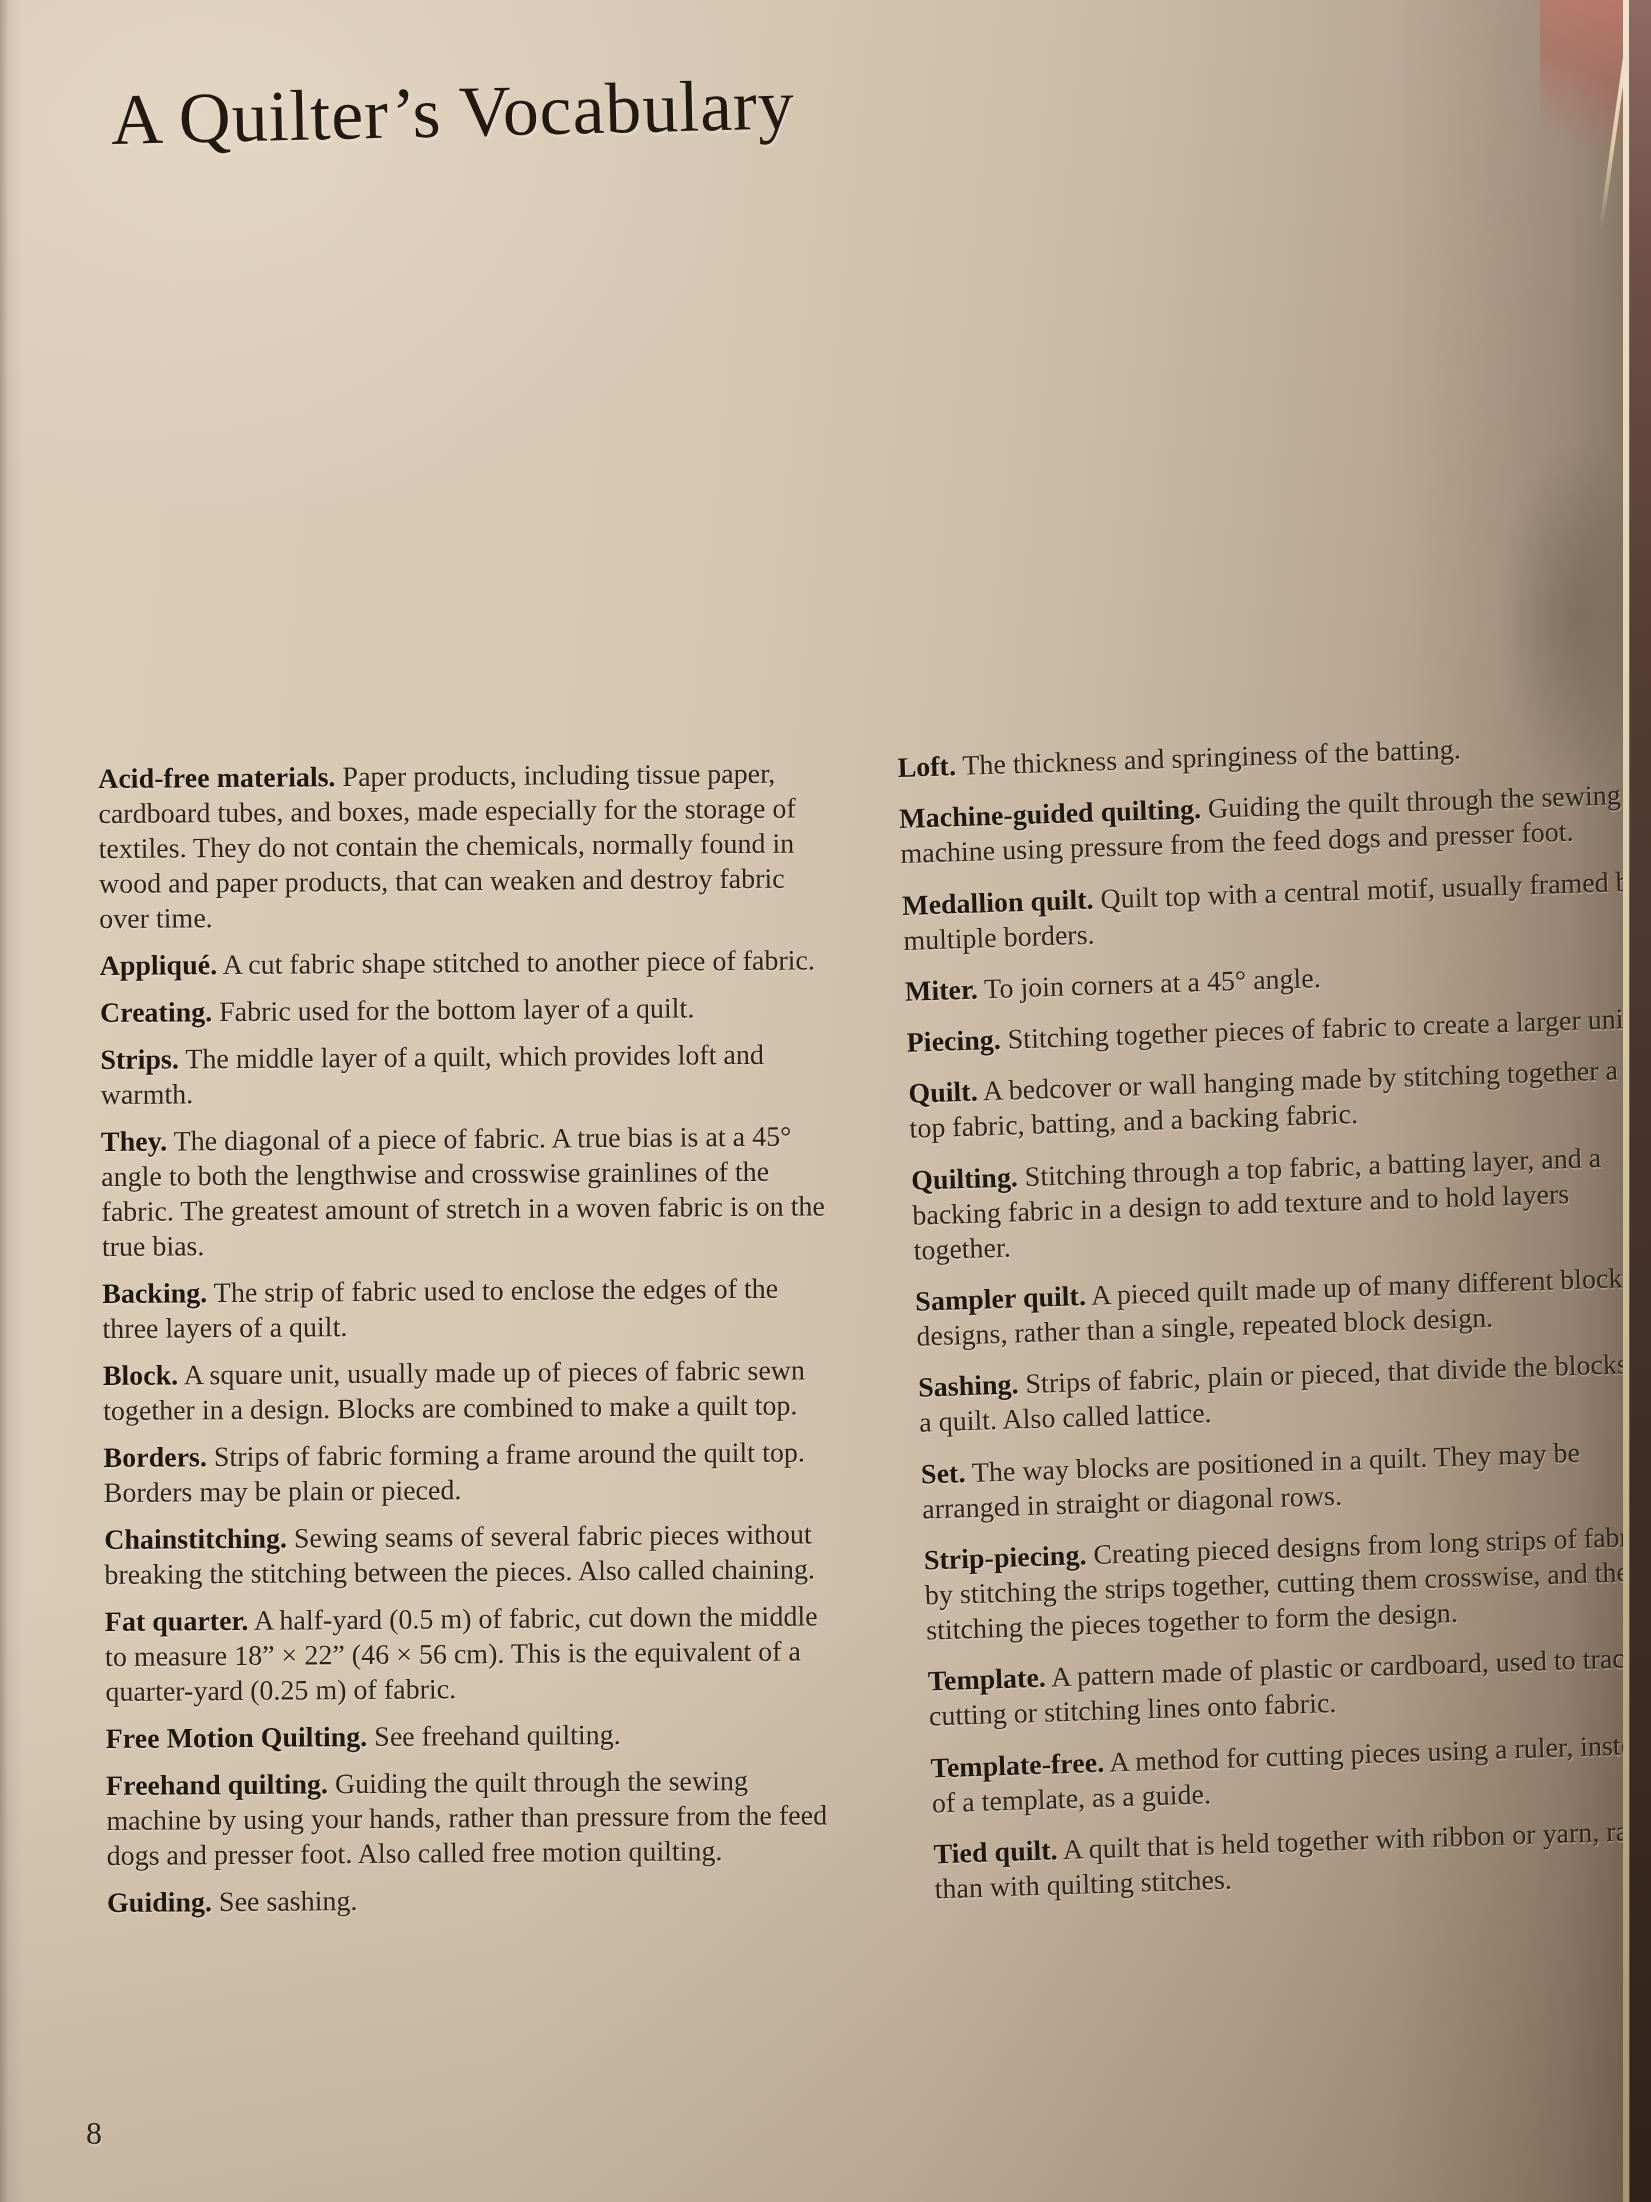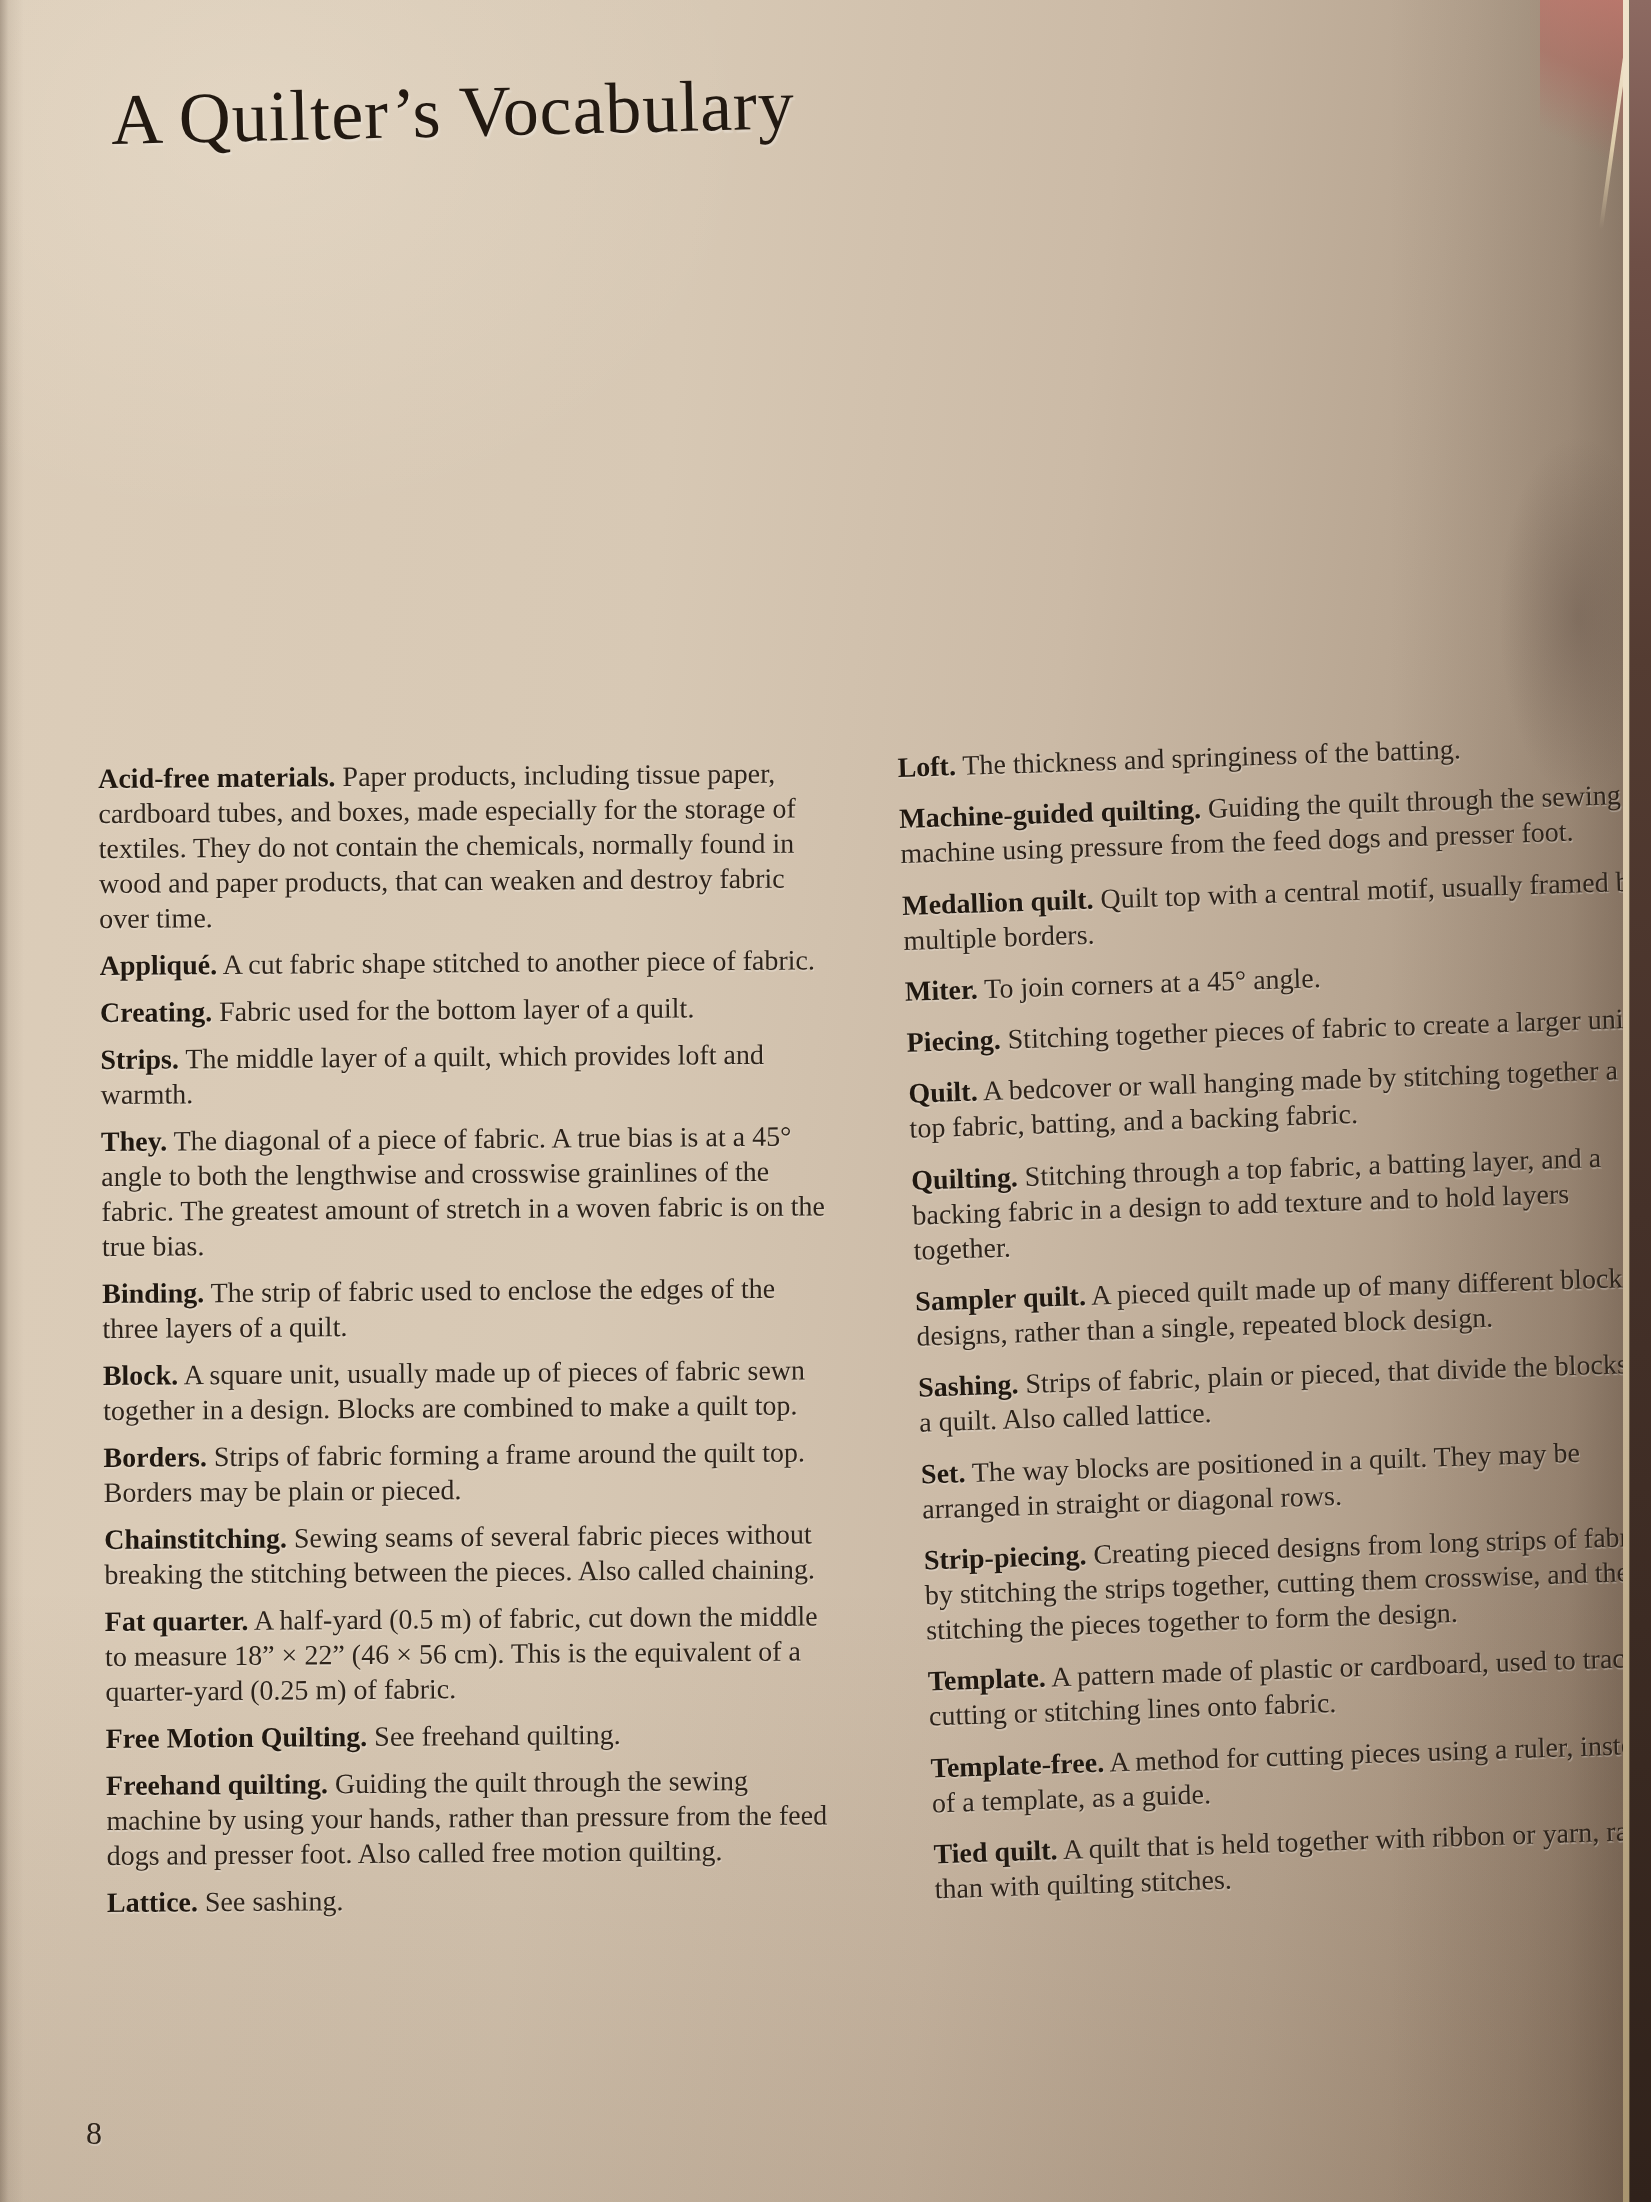--- a/index.html
+++ b/index.html
@@ -73,28 +73,28 @@
   <div class="shade"></div>
 
   <h1 class="title">A Quilter’s Vocabulary</h1>
 
   <div class="col col-left">
     <div class="entry"><span class="term">Acid-free materials.</span> <span class="def">Paper products, including tissue paper, cardboard tubes, and boxes, made especially for the storage of textiles. They do not contain the chemicals, normally found in wood and paper products, that can weaken and destroy fabric over time.</span></div>
     <div class="entry"><span class="term">Appliqué.</span> <span class="def">A cut fabric shape stitched to another piece of fabric.</span></div>
     <div class="entry"><span class="term">Creating.</span> <span class="def">Fabric used for the bottom layer of a quilt.</span></div>
     <div class="entry"><span class="term">Strips.</span> <span class="def">The middle layer of a quilt, which provides loft and warmth.</span></div>
     <div class="entry"><span class="term">They.</span> <span class="def">The diagonal of a piece of fabric. A true bias is at a 45° angle to both the lengthwise and crosswise grainlines of the fabric. The greatest amount of stretch in a woven fabric is on the true bias.</span></div>
-    <div class="entry"><span class="term">Binding.</span> <span class="def">The strip of fabric used to enclose the edges of the three layers of a quilt.</span></div>
+    <div class="entry"><span class="term">Backing.</span> <span class="def">The strip of fabric used to enclose the edges of the three layers of a quilt.</span></div>
     <div class="entry"><span class="term">Block.</span> <span class="def">A square unit, usually made up of pieces of fabric sewn together in a design. Blocks are combined to make a quilt top.</span></div>
     <div class="entry"><span class="term">Borders.</span> <span class="def">Strips of fabric forming a frame around the quilt top. Borders may be plain or pieced.</span></div>
     <div class="entry"><span class="term">Chainstitching.</span> <span class="def">Sewing seams of several fabric pieces without breaking the stitching between the pieces. Also called chaining.</span></div>
     <div class="entry"><span class="term">Fat quarter.</span> <span class="def">A half-yard (0.5 m) of fabric, cut down the middle to measure 18” × 22” (46 × 56 cm). This is the equivalent of a quarter-yard (0.25 m) of fabric.</span></div>
     <div class="entry"><span class="term">Free Motion Quilting.</span> <span class="def">See freehand quilting.</span></div>
     <div class="entry"><span class="term">Freehand quilting.</span> <span class="def">Guiding the quilt through the sewing machine by using your hands, rather than pressure from the feed dogs and presser foot. Also called free motion quilting.</span></div>
-    <div class="entry"><span class="term">Lattice.</span> <span class="def">See sashing.</span></div>
+    <div class="entry"><span class="term">Guiding.</span> <span class="def">See sashing.</span></div>
   </div>
 
   <div class="col col-right">
     <div class="entry"><span class="term">Loft.</span> <span class="def">The thickness and springiness of the batting.</span></div>
     <div class="entry"><span class="term">Machine-guided quilting.</span> <span class="def">Guiding the quilt through the sewing machine using pressure from the feed dogs and presser foot.</span></div>
     <div class="entry"><span class="term">Medallion quilt.</span> <span class="def">Quilt top with a central motif, usually framed by multiple borders.</span></div>
     <div class="entry"><span class="term">Miter.</span> <span class="def">To join corners at a 45° angle.</span></div>
     <div class="entry"><span class="term">Piecing.</span> <span class="def">Stitching together pieces of fabric to create a larger unit.</span></div>
     <div class="entry"><span class="term">Quilt.</span> <span class="def">A bedcover or wall hanging made by stitching together a top fabric, batting, and a backing fabric.</span></div>
     <div class="entry"><span class="term">Quilting.</span> <span class="def">Stitching through a top fabric, a batting layer, and a backing fabric in a design to add texture and to hold layers together.</span></div>

